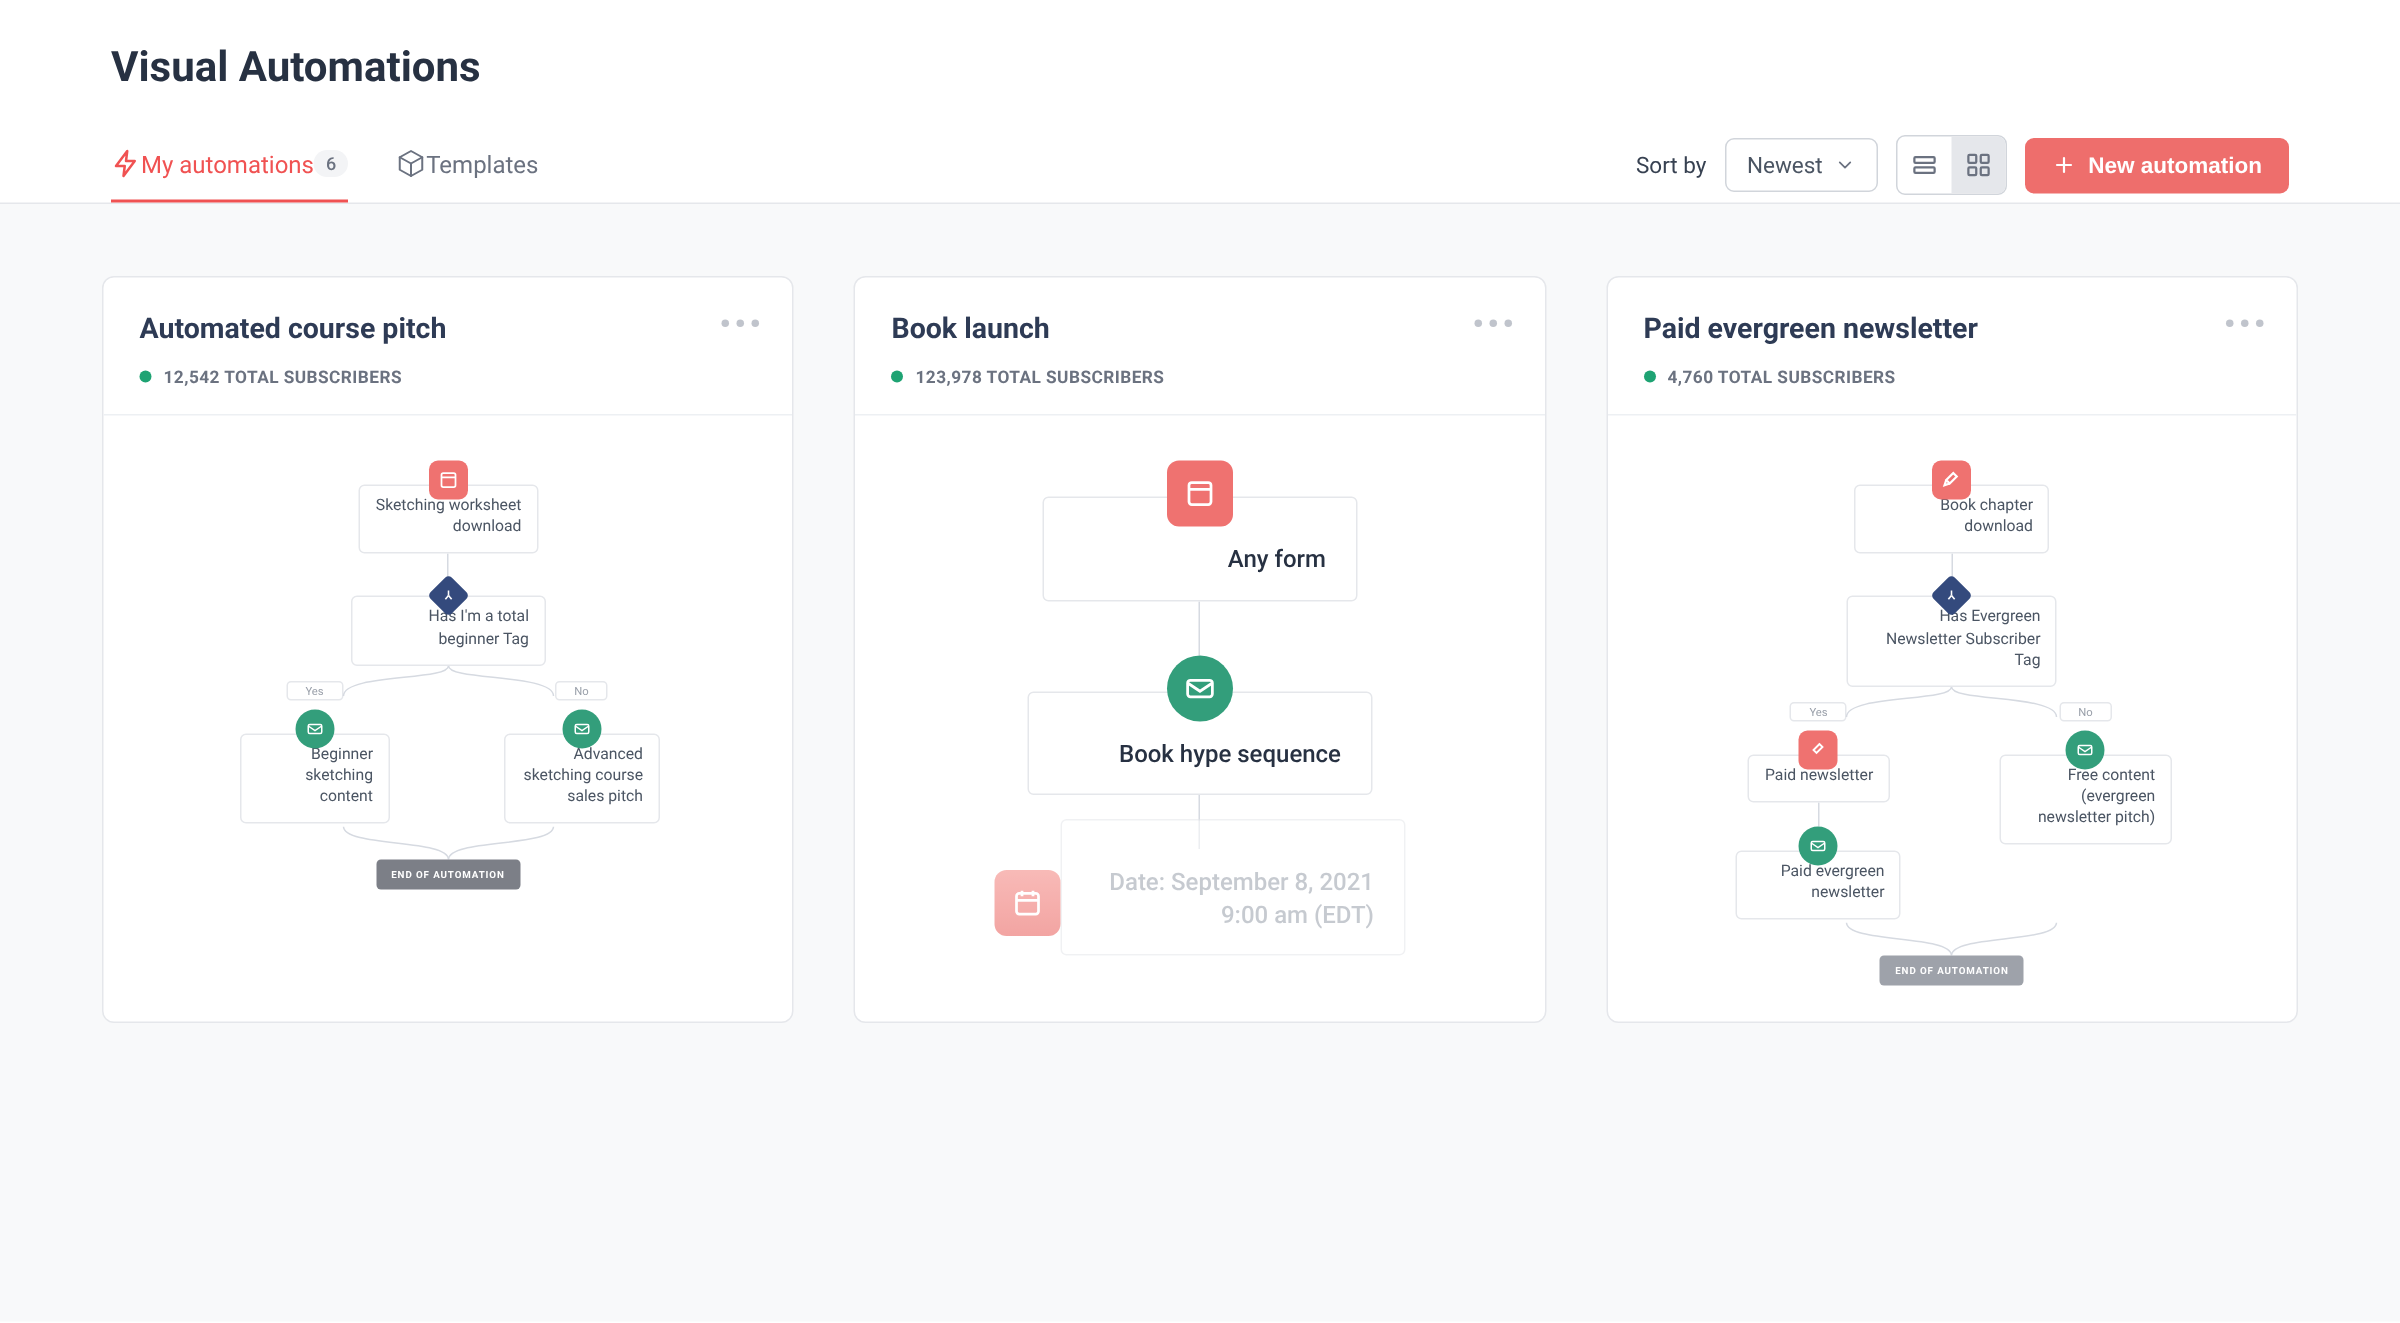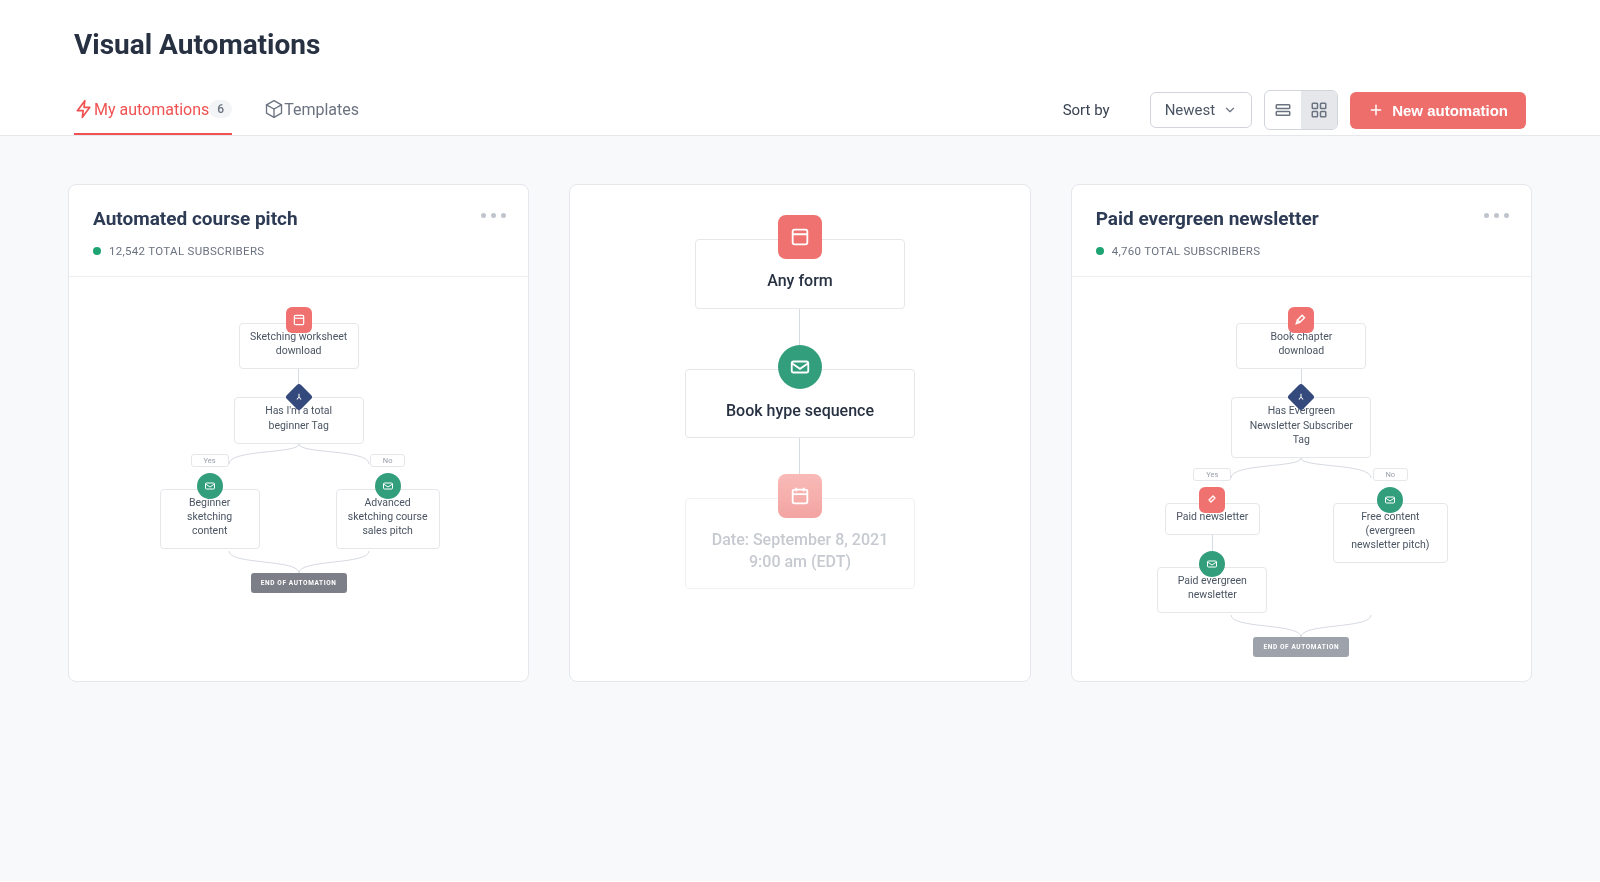--- a/index.html
+++ b/index.html
@@ -71,21 +71,20 @@
     display: flex;
     align-items: center;
     gap: 8px;
     border: 1px solid #d1d5db;
     border-radius: 6px;
     padding: 8px 14px;
     font-size: 15px;
     color: #4b5563;
     cursor: pointer;
     background: #fff;
-    margin-left: 28px;
   }
   .view-toggle {
     display: flex;
     border: 1px solid #d1d5db;
     border-radius: 6px;
     overflow: hidden;
     background: #fff;
   }
   .view-btn {
     width: 36px;
@@ -140,21 +139,21 @@
     font-weight: 700;
     color: #2e3b55;
     margin-bottom: 14px;
   }
   .card-sub {
     display: flex;
     align-items: center;
     gap: 8px;
     font-size: 11.5px;
     letter-spacing: 0.3px;
-    font-weight: 400;
+    font-weight: 700;
     color: #6b7280;
   }
   .status-dot {
     width: 8px;
     height: 8px;
     border-radius: 50%;
     background: #1ea373;
     flex-shrink: 0;
   }
   .more-dots {
@@ -195,21 +194,21 @@
     position: relative; z-index: 2;
     display:flex; align-items:center; justify-content:center;
   }
   .diamond svg { transform: rotate(-45deg); }
   .node-label {
     background: #fff;
     border: 1px solid #e5e7eb;
     border-radius: 4px;
     font-size: 10.5px;
     color: #4b5563;
-    text-align: center;
+    text-align: right;
     padding: 6px 10px 10px 10px;
     margin-top: -10px;
     position: relative;
     z-index: 1;
     line-height: 1.35;
   }
   .node-label.lg { font-size: 16px; padding: 30px 20px 16px 20px; margin-top: -20px; color:#273142; font-weight:500; min-width:200px; }
   .node-label.lg.lightish { color:#99a0ab; }
   .end-badge {
     background: #7c7f87;
@@ -389,38 +388,50 @@
           </div>
           <svg width="180" height="22" viewBox="0 0 180 22" style="margin-top:2px">
               <path d="M20 0 C20 14, 90 8, 90 22" stroke="#d6dae1" fill="none"></path>
               <path d="M160 0 C160 14, 90 8, 90 22" stroke="#d6dae1" fill="none"></path>
             </svg>
           <div class="end-badge">END OF AUTOMATION</div>
         </div>
       </div>
 
       <div class="card">
+        <div class="card-header">
+          <div class="card-title">Book launch</div>
+          <div class="card-sub">
+            <span class="status-dot"></span>
+            <span>123,978 TOTAL SUBSCRIBERS</span>
+          </div>
+          <div class="more-dots">
+              <span></span>
+              <span></span>
+              <span></span>
+            </div>
+        </div>
         <div class="card-body">
           <div class="node-icon red lg">
             <svg width="22" height="22" viewBox="0 0 24 24" fill="none" stroke="#fff" stroke-width="2">
                 <rect x="4" y="4" width="16" height="16" rx="2"></rect>
                 <line x1="4" y1="9" x2="20" y2="9"></line>
               </svg>
           </div>
           <div class="node-label lg" style="width:210px">Any form</div>
           <div class="connector-v" style="height:36px"></div>
           <div class="node-icon green lg">
             <svg width="22" height="22" viewBox="0 0 24 24" fill="none" stroke="#fff" stroke-width="2">
                 <rect x="3" y="6" width="18" height="12" rx="2"></rect>
                 <path d="M3 8l9 6 9-6"></path>
               </svg>
           </div>
           <div class="node-label lg" style="width:230px">Book hype sequence</div>
           <div class="connector-v" style="height:36px"></div>
-          <div class="fade" style="display:flex; flex-direction:column; align-items:center;">
+          <div class="fade" style="display:flex; flex-direction:row; align-items:center;">
             <div class="node-icon redgrad lg">
               <svg width="22" height="22" viewBox="0 0 24 24" fill="none" stroke="#fff" stroke-width="2">
                   <rect x="4" y="5" width="16" height="15" rx="2"></rect>
                   <line x1="4" y1="10" x2="20" y2="10"></line>
                   <line x1="8" y1="3" x2="8" y2="7"></line>
                   <line x1="16" y1="3" x2="16" y2="7"></line>
                 </svg>
             </div>
             <div class="node-label lg lightish" style="width:230px">Date: September 8, 2021 9:00 am (EDT)</div>
           </div>

